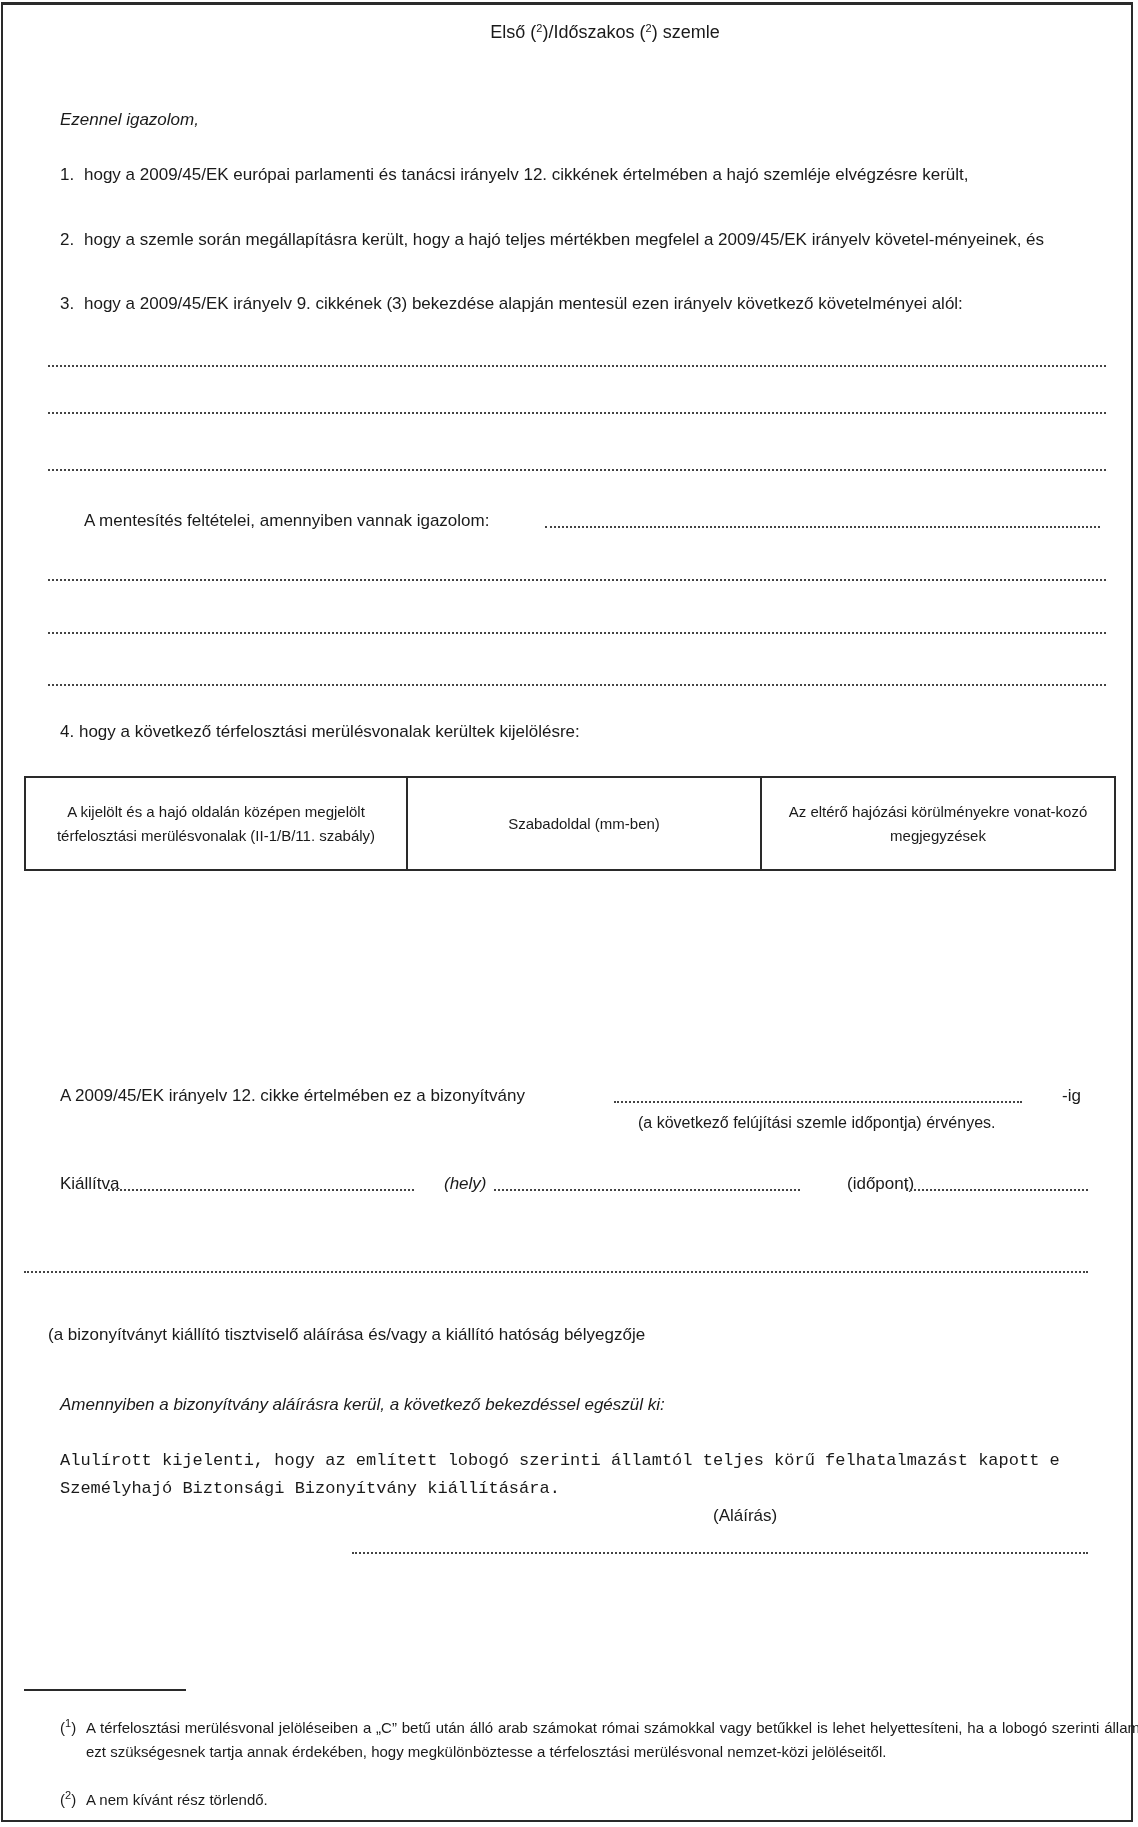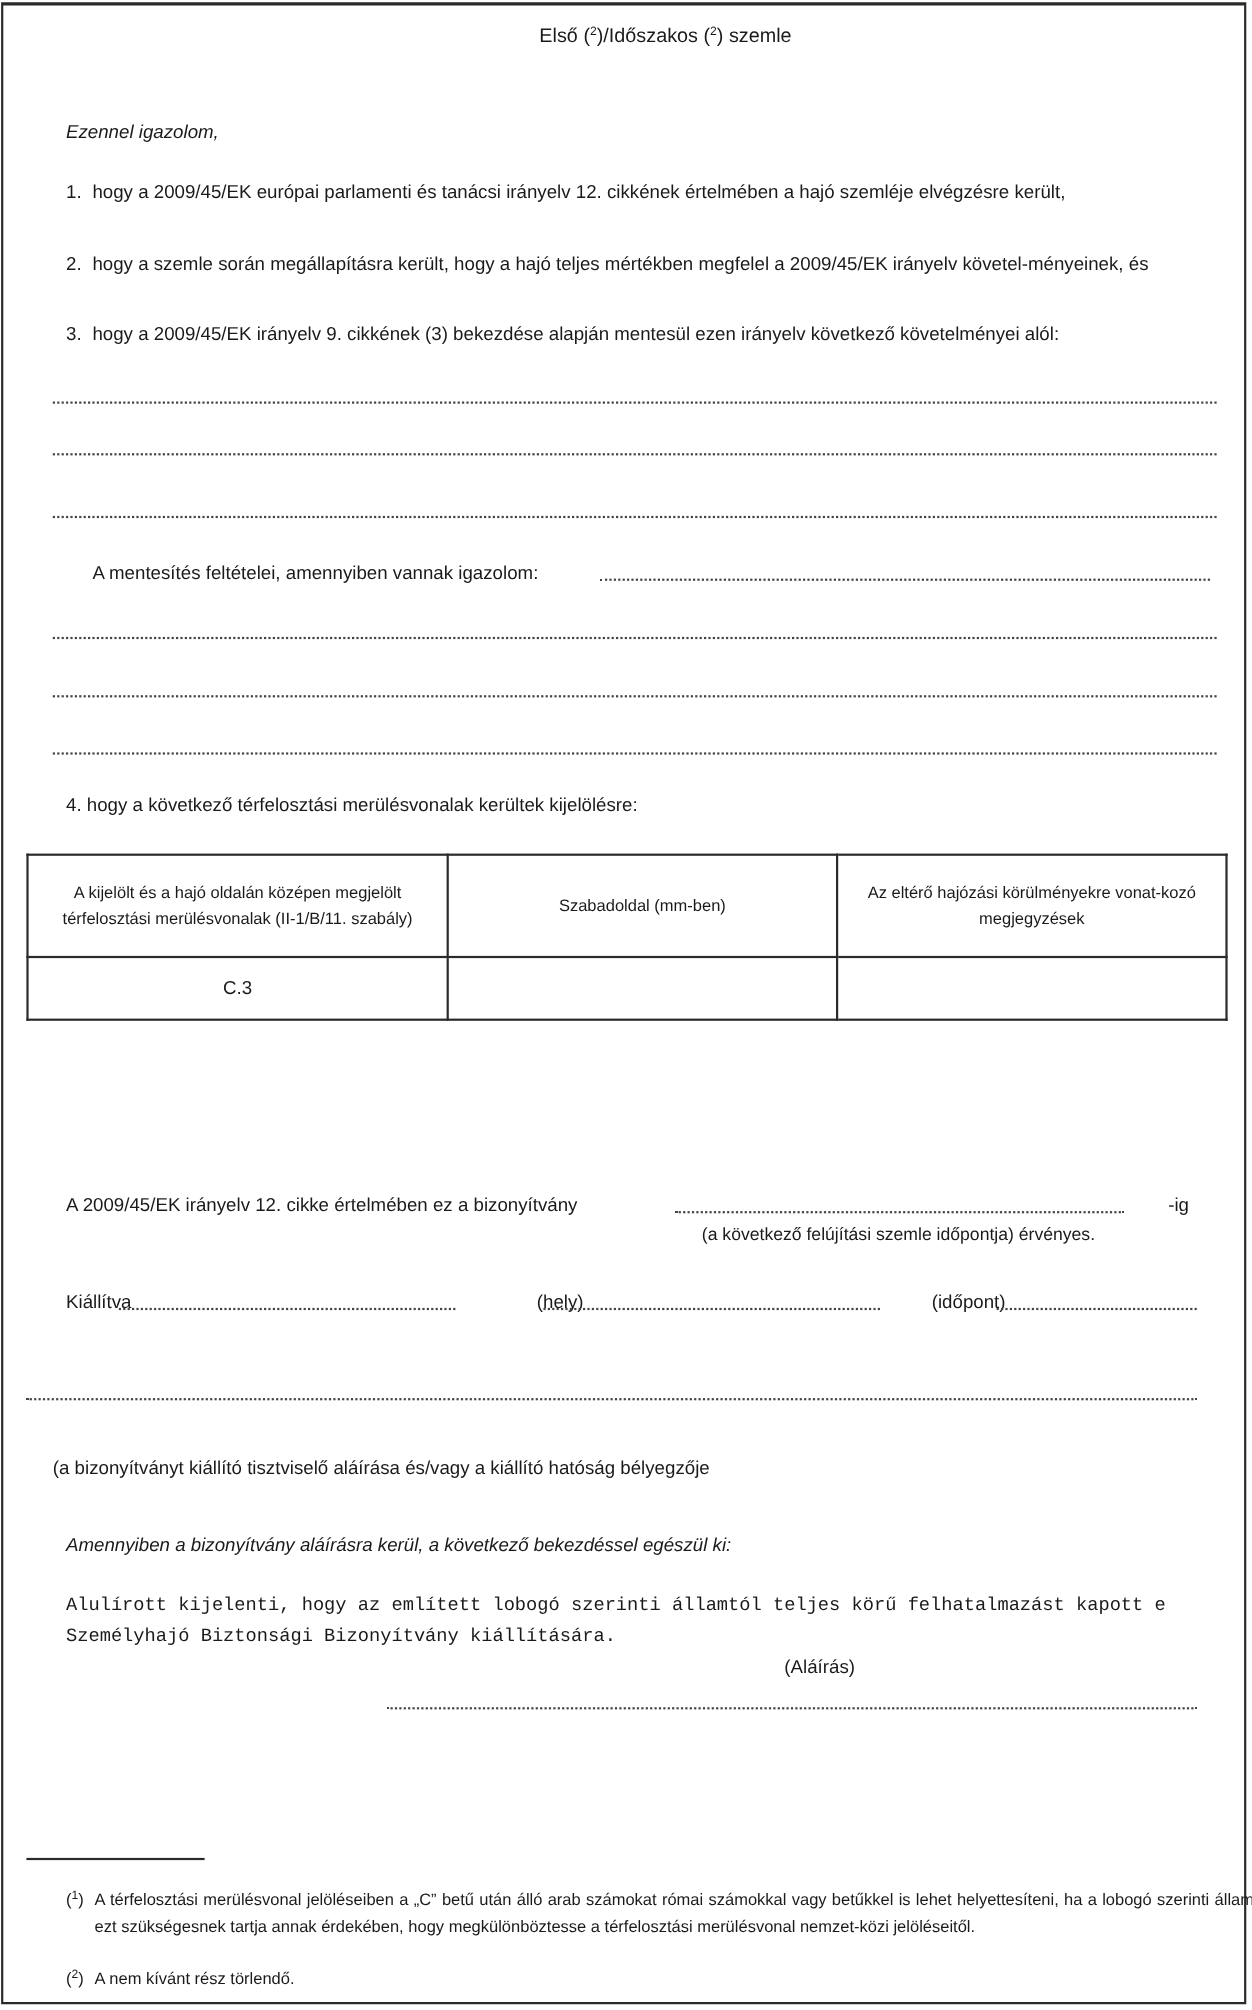--- a/index.html
+++ b/index.html
@@ -84,36 +84,31 @@
     <col style="width:354px">
   </colgroup>
   <thead>
     <tr>
       <th>A kijelölt és a hajó oldalán középen megjelölt térfelosztási merülésvonalak (II-1/B/11. szabály)</th>
       <th>Szabadoldal (mm-ben)</th>
       <th>Az eltérő hajózási körülményekre vonat-kozó megjegyzések</th>
     </tr>
   </thead>
   <tbody>
-    <tr>
-      <td>C.3</td>
-      <td></td>
-      <td></td>
-    </tr>
   </tbody>
 </table>
 
 <div class="abs" style="left:24px; top:1086px;">A 2009/45/EK irányelv 12. cikke értelmében ez a bizonyítvány</div>
 <div class="dots" style="left:614px; width:408px; top:1101px;"></div>
 <div class="abs" style="left:1026px; top:1086px;">-ig</div>
 <div class="abs" style="left:602px; top:1114px; font-size:16px;">(a következő felújítási szemle időpontja) érvényes.</div>
 
 <div class="abs" style="left:24px; top:1174px;">Kiállítva</div>
 <div class="dots" style="left:108px; width:306px; top:1189px;"></div>
-<div class="abs" style="left:452px; top:1174px;">(hely)</div>
+<div class="abs" style="left:408px; top:1174px;font-style:italic;">(hely)</div>
 <div class="dots" style="left:494px; width:306px; top:1189px;"></div>
 <div class="abs" style="left:811px; top:1174px;">(időpont)</div>
 <div class="dots" style="left:906px; width:182px; top:1189px;"></div>
 
 <div class="dots" style="left:24px; width:1064px; top:1271px;"></div>
 
 <div class="abs" style="left:12px; top:1325px;">(a bizonyítványt kiállító tisztviselő aláírása és/vagy a kiállító hatóság bélyegzője</div>
 
 <div class="abs italic" style="left:24px; top:1395px;">Amennyiben a bizonyítvány aláírásra kerül, a következő bekezdéssel egészül ki:</div>
 

